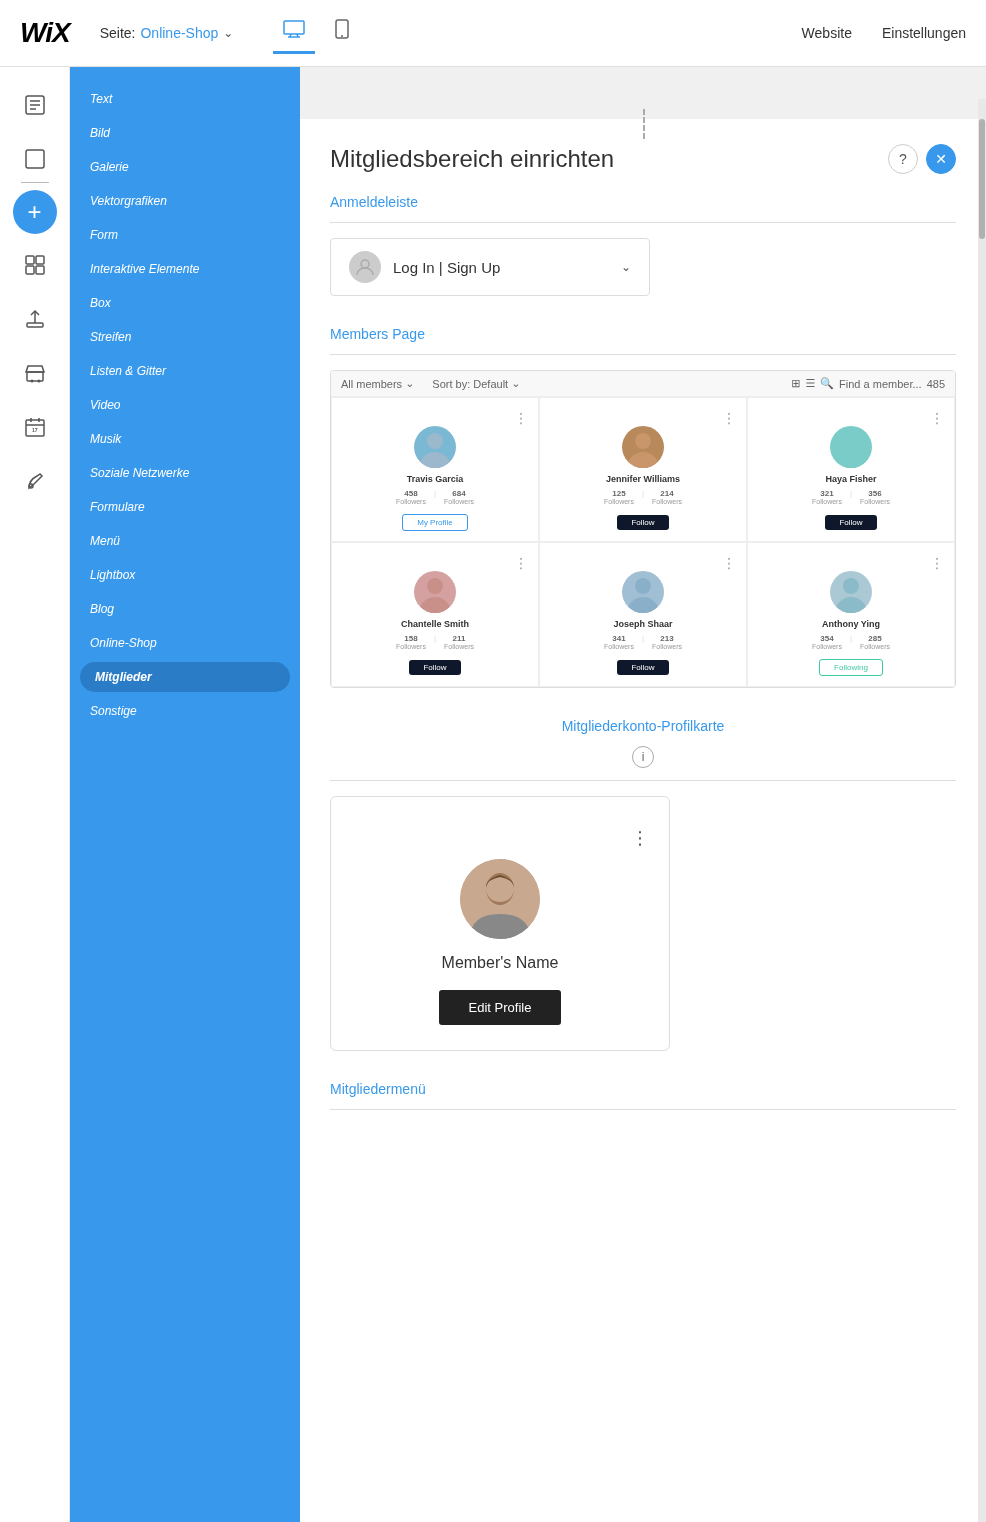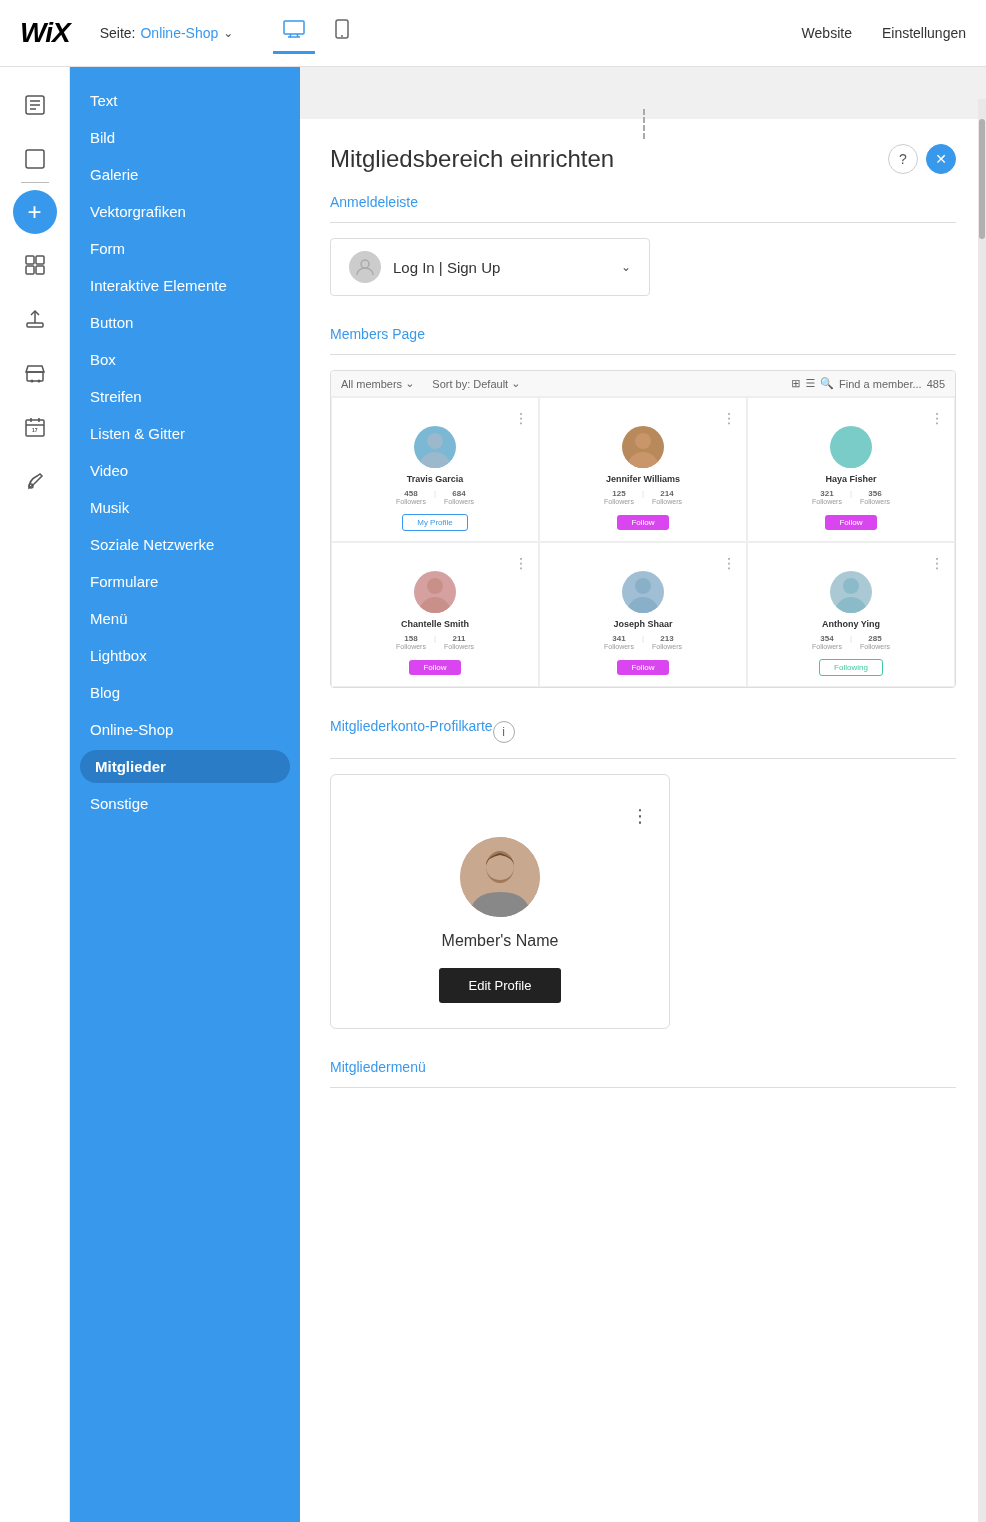--- a/index.html
+++ b/index.html
@@ -111,24 +111,25 @@
     
     .left-menu {
       width: 230px;
       background: #3899ec;
       padding: 15px 0;
       overflow-y: auto;
     }
     .left-menu-item {
       padding: 10px 20px;
       color: #fff;
-      font-size: 15px;
+      font-size: 12px;
       cursor: pointer;
       font-weight: 400;
       border-radius: 0;
+      font-style: italic;
     }
     .left-menu-item.active {
       background: #2a7cc7;
       border-radius: 20px;
       margin: 2px 10px;
       padding: 8px 15px;
       font-weight: 600;
     }
 
     
@@ -315,21 +316,21 @@
       font-size: 8px;
       cursor: pointer;
       border: none;
     }
     .member-btn.outline {
       border: 1px solid #3899ec;
       color: #3899ec;
       background: transparent;
     }
     .member-btn.green {
-      background: #d946ef;
+      background: #0f172a;
       color: #fff;
     }
     .member-btn.following {
       border: 1px solid #3dcba4;
       color: #3dcba4;
       background: transparent;
     }
     .card-menu {
       float: right;
       font-size: 14px;
@@ -337,22 +338,23 @@
       cursor: pointer;
     }
 
     
     .profile-card-section {
       margin-bottom: 30px;
     }
     .section-header-row {
       display: flex;
       align-items: center;
-      justify-content: flex-start;
+      justify-content: space-between;
       margin-bottom: 12px;
+      flex-direction: column;
     }
     .info-icon {
       width: 22px;
       height: 22px;
       border-radius: 50%;
       border: 1px solid #aaa;
       display: flex;
       align-items: center;
       justify-content: center;
       font-size: 12px;
@@ -512,21 +514,20 @@
     </button>
   </div>
 
   <div class="left-menu">
     <div class="left-menu-item">Text</div>
     <div class="left-menu-item">Bild</div>
     <div class="left-menu-item">Galerie</div>
     <div class="left-menu-item">Vektorgrafiken</div>
     <div class="left-menu-item">Form</div>
     <div class="left-menu-item">Interaktive Elemente</div>
-    <div class="left-menu-item">Button</div>
     <div class="left-menu-item">Box</div>
     <div class="left-menu-item">Streifen</div>
     <div class="left-menu-item">Listen &amp; Gitter</div>
     <div class="left-menu-item">Video</div>
     <div class="left-menu-item">Musik</div>
     <div class="left-menu-item">Soziale Netzwerke</div>
     <div class="left-menu-item">Formulare</div>
     <div class="left-menu-item">Menü</div>
     <div class="left-menu-item">Lightbox</div>
     <div class="left-menu-item">Blog</div>

